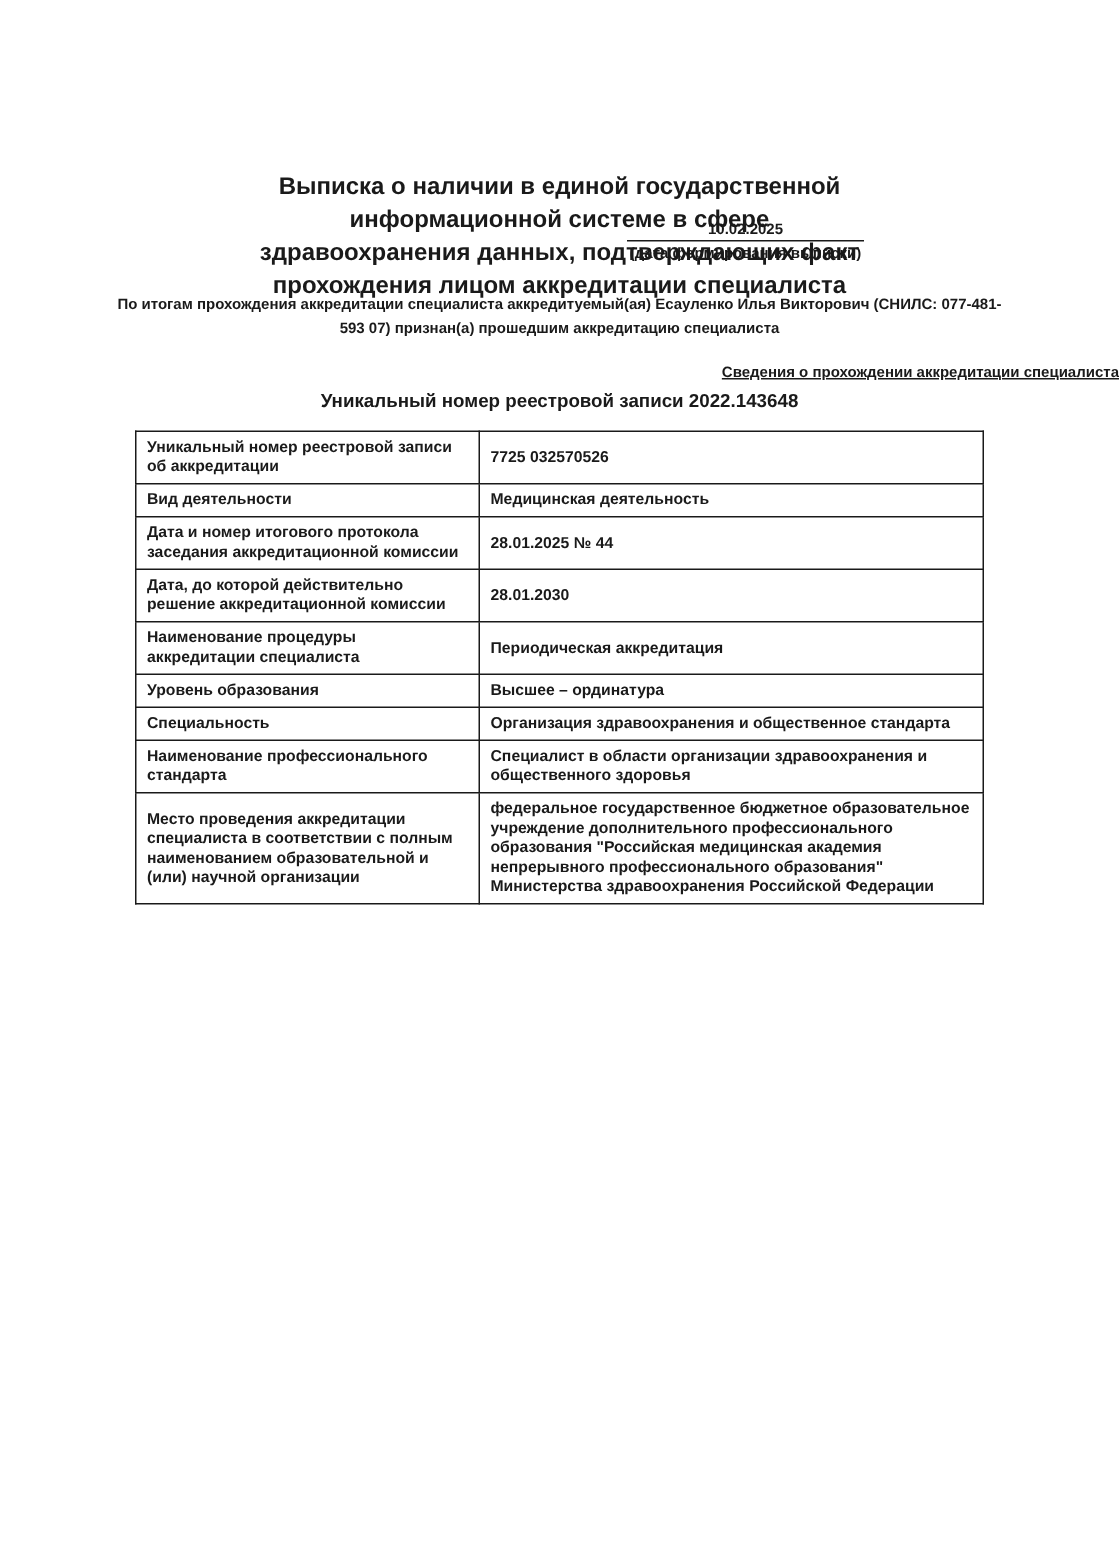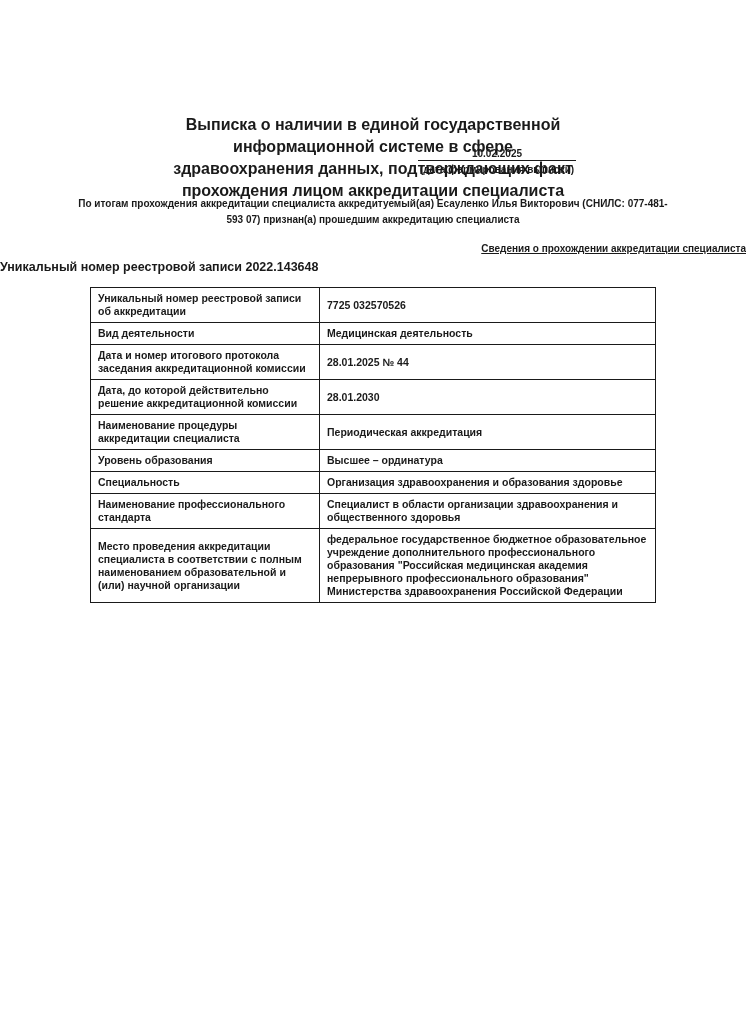--- a/index.html
+++ b/index.html
@@ -62,21 +62,21 @@
     width: 100%;
     text-align: right;
     font-size: 10px;
     text-decoration: underline;
   }
   .registry-heading {
     position: absolute;
     top: 260px;
     left: 0;
     width: 100%;
-    text-align: left;
+    text-align: center;
     font-size: 12.5px;
   }
   .acc-table {
     position: absolute;
     top: 287px;
     left: 90px;
     width: 566px;
     border-collapse: collapse;
     table-layout: fixed;
     font-size: 10.5px;
@@ -132,21 +132,21 @@
       <tr>
         <td class="cell-label">Наименование процедуры аккредитации специалиста</td>
         <td class="cell-value">Периодическая аккредитация</td>
       </tr>
       <tr>
         <td class="cell-label">Уровень образования</td>
         <td class="cell-value">Высшее – ординатура</td>
       </tr>
       <tr>
         <td class="cell-label">Специальность</td>
-        <td class="cell-value">Организация здравоохранения и образования здоровье</td>
+        <td class="cell-value">Организация здравоохранения и общественное стандарта</td>
       </tr>
       <tr>
         <td class="cell-label">Наименование профессионального стандарта</td>
         <td class="cell-value">Специалист в области организации здравоохранения и общественного здоровья</td>
       </tr>
       <tr>
         <td class="cell-label">Место проведения аккредитации специалиста в соответствии с полным наименованием образовательной и (или) научной организации</td>
         <td class="cell-value">федеральное государственное бюджетное образовательное учреждение дополнительного профессионального образования "Российская медицинская академия непрерывного профессионального образования" Министерства здравоохранения Российской Федерации</td>
       </tr>
     </tbody>

